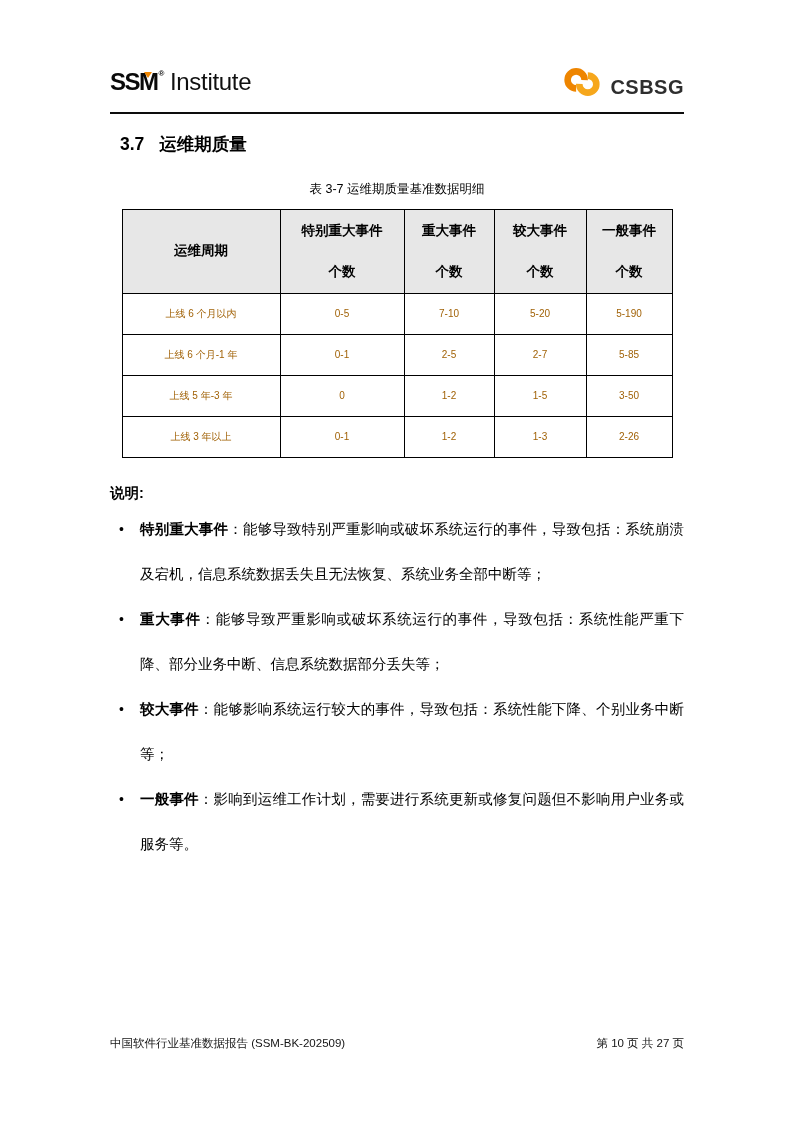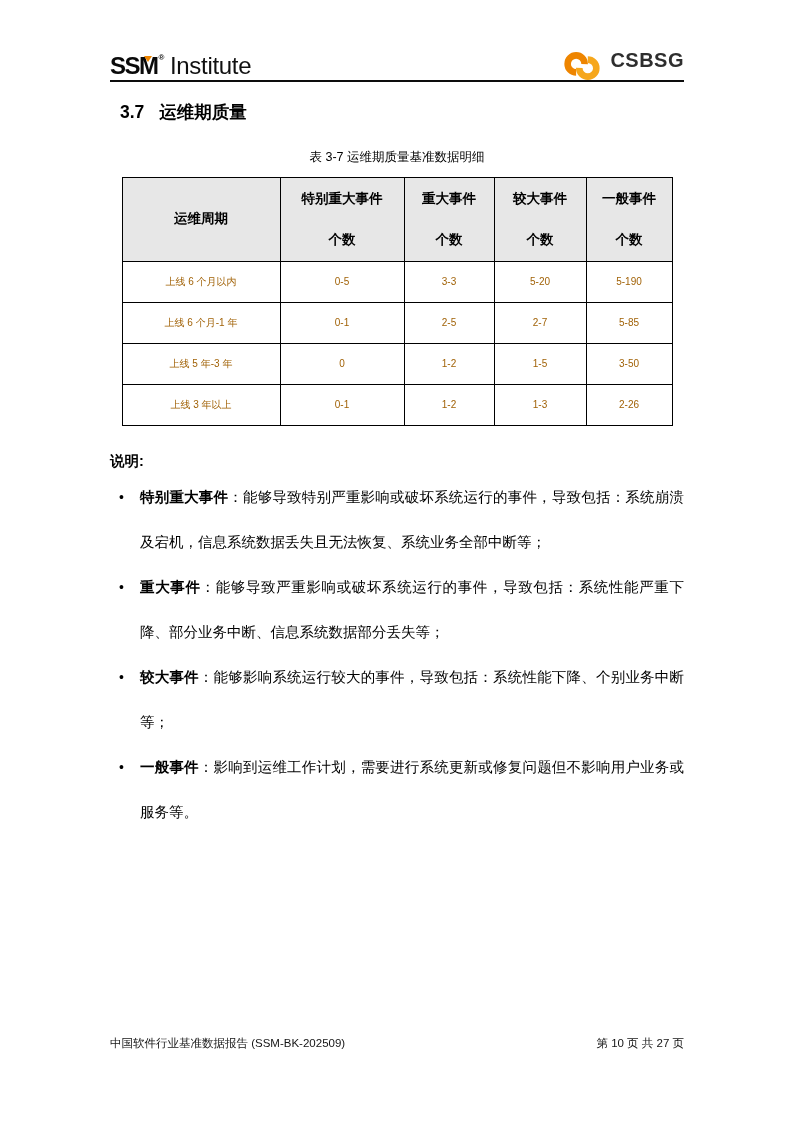--- a/index.html
+++ b/index.html
@@ -15,37 +15,37 @@
     margin:0 auto;
     background:#ffffff;
     padding:0 110px;
     font-family:"Liberation Sans","DejaVu Sans",sans-serif;
     color:#1a1a1a;
     overflow:hidden;
   }
   
   .page-header{
     display:flex;justify-content:space-between;align-items:center;
-    padding-top:52px;height:80px;gap:12px;
+    padding-top:52px;height:112px;gap:12px;
   }
   .logo-ssm{display:flex;align-items:center;gap:7px;}
   .ssm-word{
     font-weight:800;font-size:24px;letter-spacing:-1.5px;color:#0a0a0a;
     display:inline-flex;align-items:flex-start;line-height:1;
   }
   .ssm-m{position:relative;display:inline-block;}
   .ssm-tri{
     position:absolute;top:2px;left:50%;transform:translateX(-50%);
     width:0;height:0;
     border-left:4px solid transparent;border-right:4px solid transparent;
     border-top:6px solid var(--accent-orange);
   }
   .ssm-reg{font-size:8px;font-weight:700;margin-left:1px;line-height:1;}
   .ssm-institute{font-size:24px;font-weight:500;color:#101010;letter-spacing:-0.3px;}
-  .logo-csbsg{display:flex;align-items:flex-start;gap:7px;}
+  .logo-csbsg{display:flex;align-items:flex-end;gap:7px;}
   .csbsg-rings{display:block;}
   .ring{fill:none;stroke-width:6.2;stroke-dasharray:37.7 12.6;}
   .ring.dark{stroke:var(--accent-orange);}
   .ring.light{stroke:var(--accent-orange-light);}
   .csbsg-text{font-size:20px;font-weight:600;color:#2e2e2e;letter-spacing:0.5px;}
   .header-rule{height:0;border-bottom:2px solid #0d0d0d;}
   
   .section-title{
     margin:19px 10px 0;font-size:17.5px;font-weight:700;color:#000;line-height:1.3;
   }
@@ -153,21 +153,21 @@
               <div>一般事件</div>
               <div>个数</div>
             </div>
           </th>
       </tr>
     </thead>
     <tbody>
       <tr>
         <td>上线 6 个月以内</td>
         <td>0-5</td>
-        <td>3-3</td>
+        <td>7-10</td>
         <td>5-20</td>
         <td>5-190</td>
       </tr>
       <tr>
         <td>上线 6 个月-1 年</td>
         <td>0-1</td>
         <td>2-5</td>
         <td>2-7</td>
         <td>5-85</td>
       </tr>

